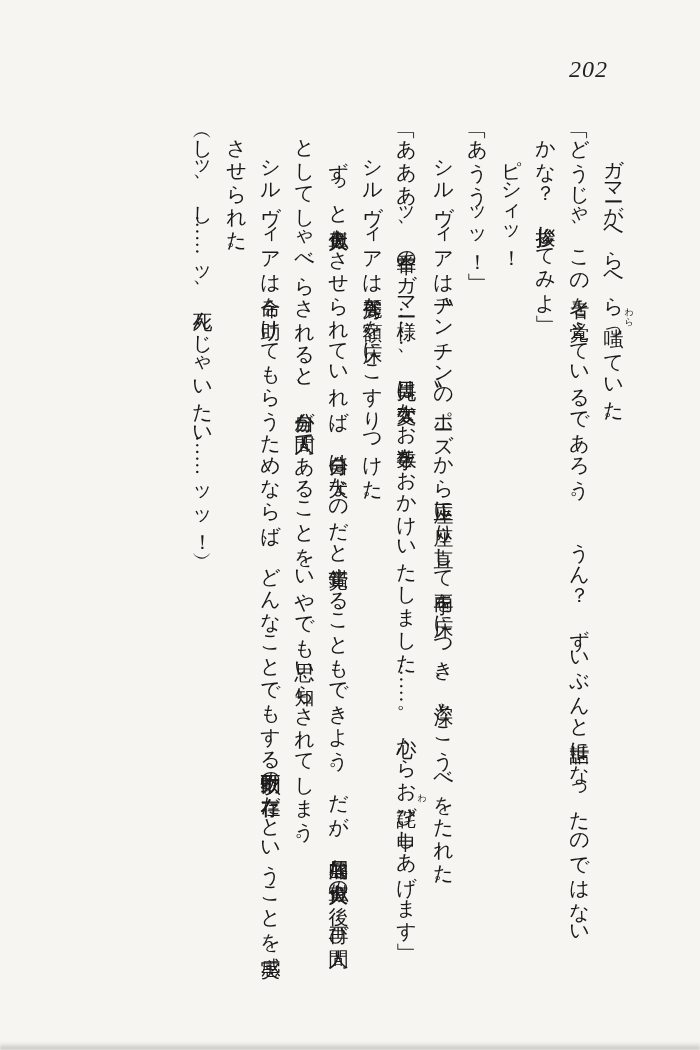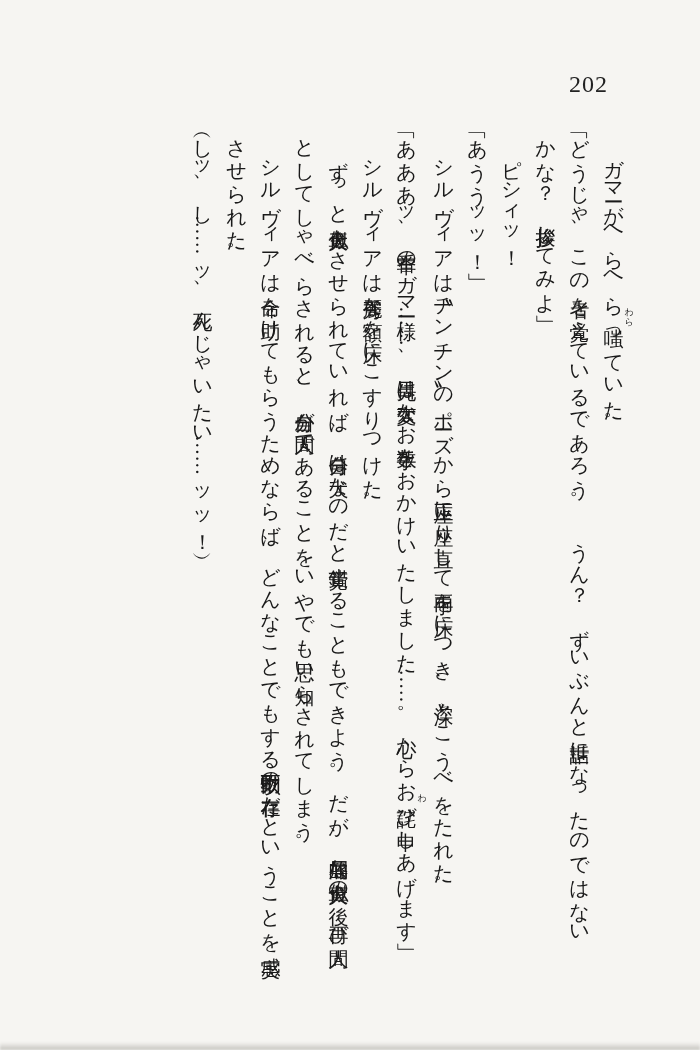--- a/index.html
+++ b/index.html
@@ -8,22 +8,23 @@
     font-family: "Liberation Serif", "DejaVu Serif", serif;
   }
   .page {
     position: relative;
     width: 700px; height: 1050px;
     background: #f6f5f2;
     overflow: hidden;
   }
   .page-number {
     position: absolute;
-    top: 71px; right: 92px;
+    top: 56px; right: 92px;
     font-size: 24px;
+    font-style: italic;
     color: #222;
     letter-spacing: 1px;
   }
   .text-block {
     position: absolute;
     top: 126px; right: 66px;
     height: 822px; width: 546px;
     writing-mode: vertical-rl;
     -webkit-writing-mode: vertical-rl;
     text-orientation: mixed;

